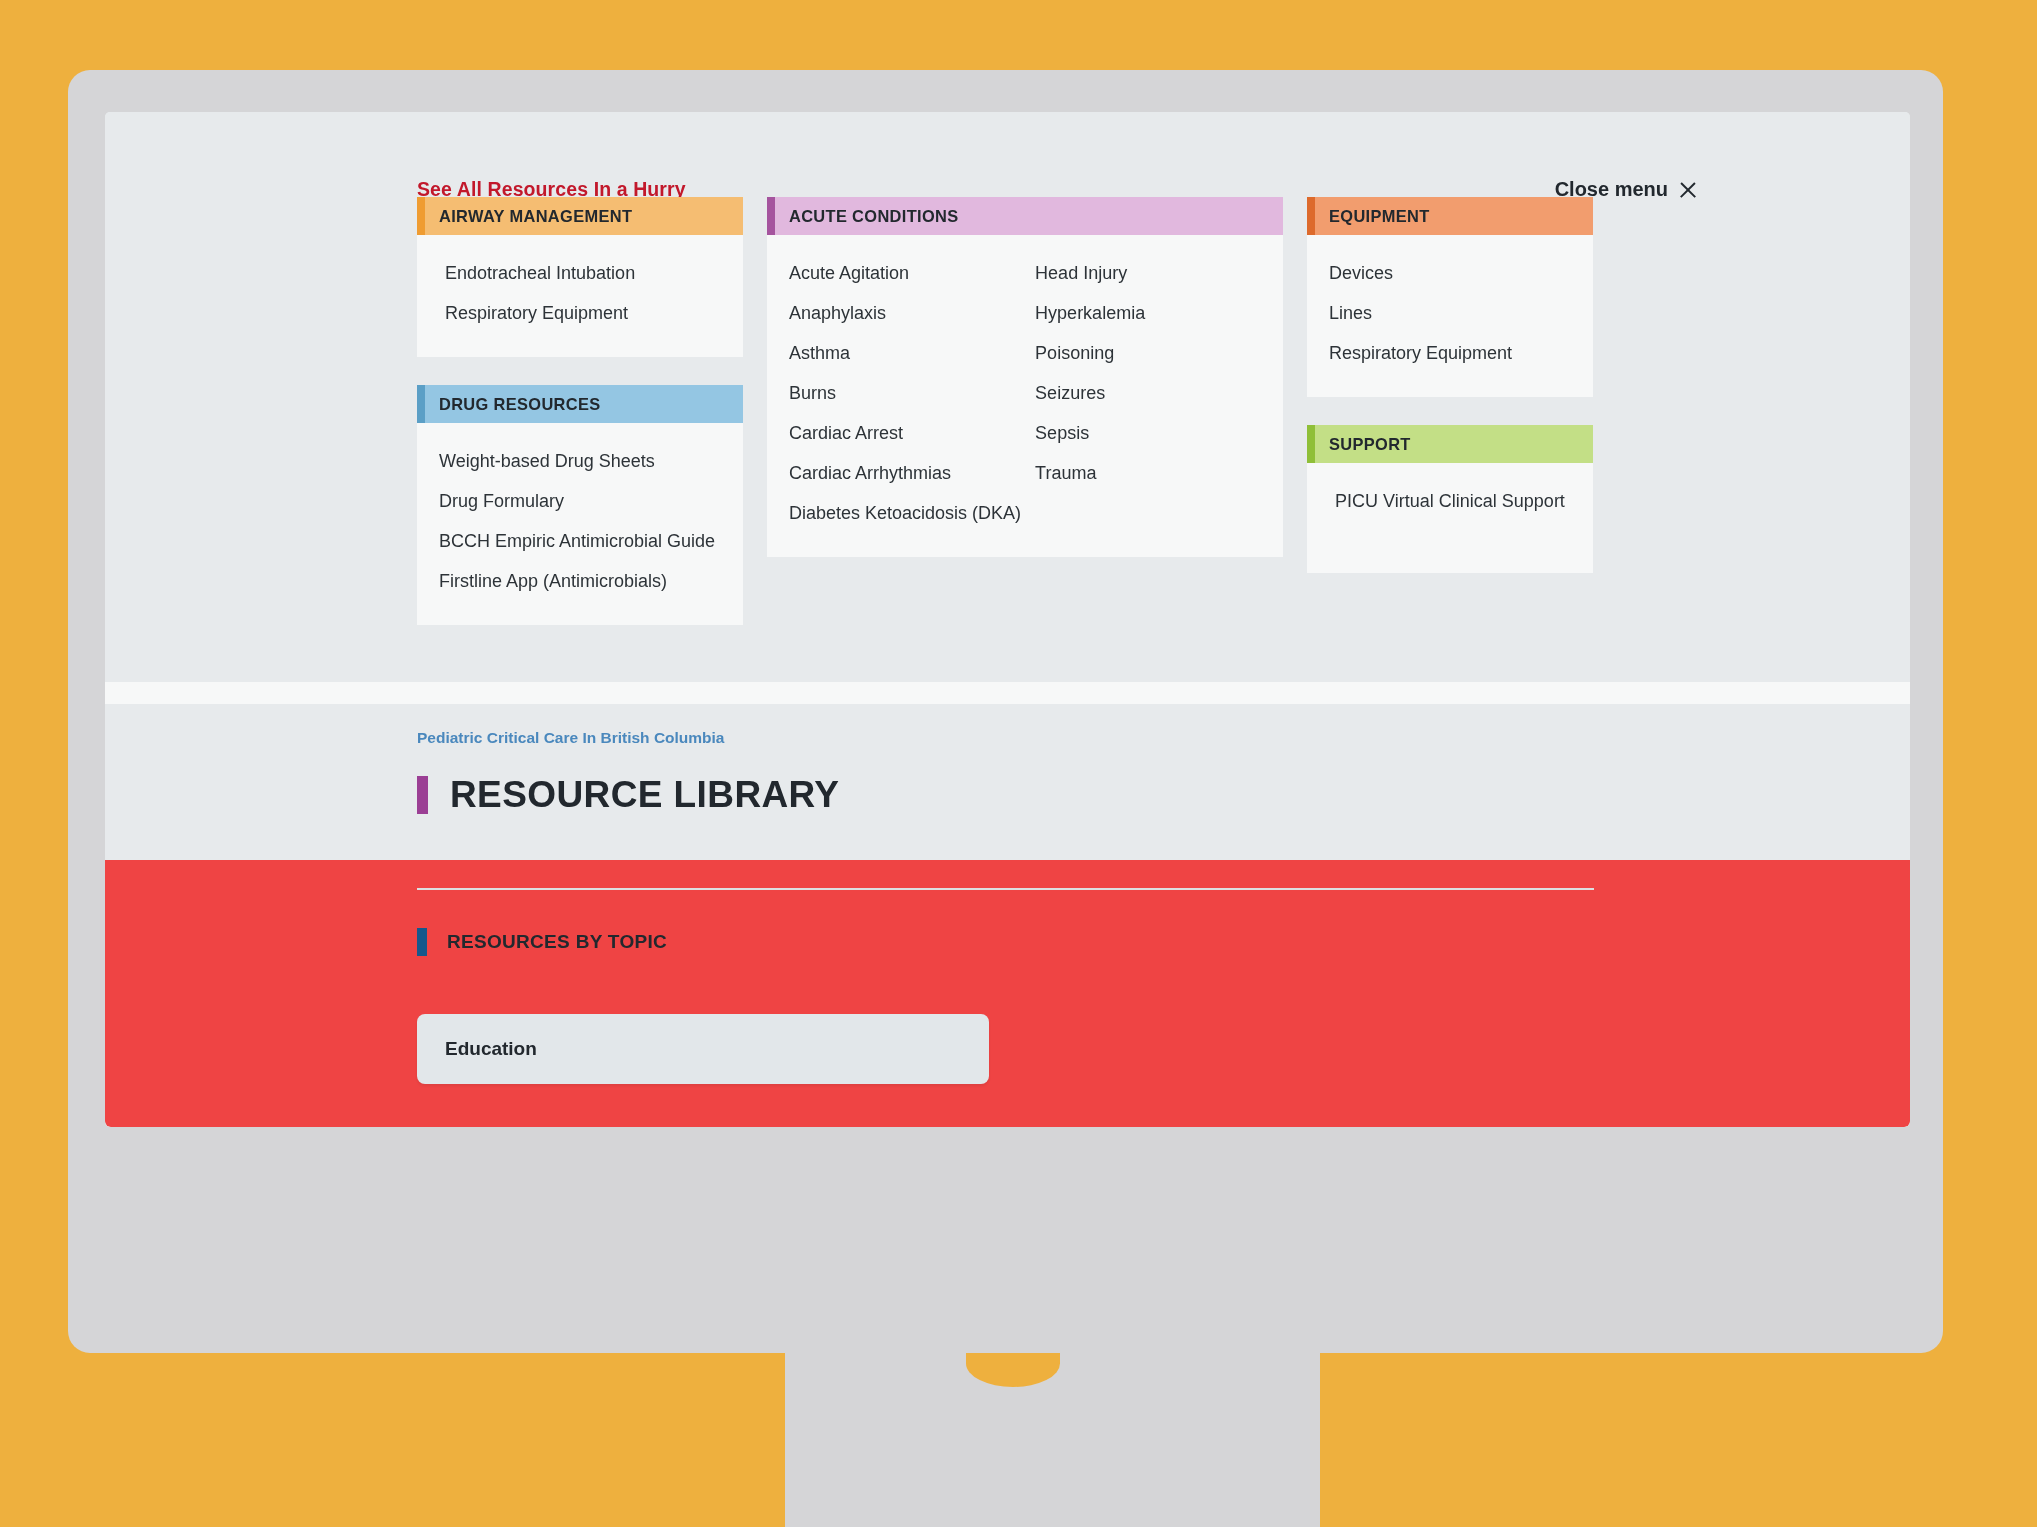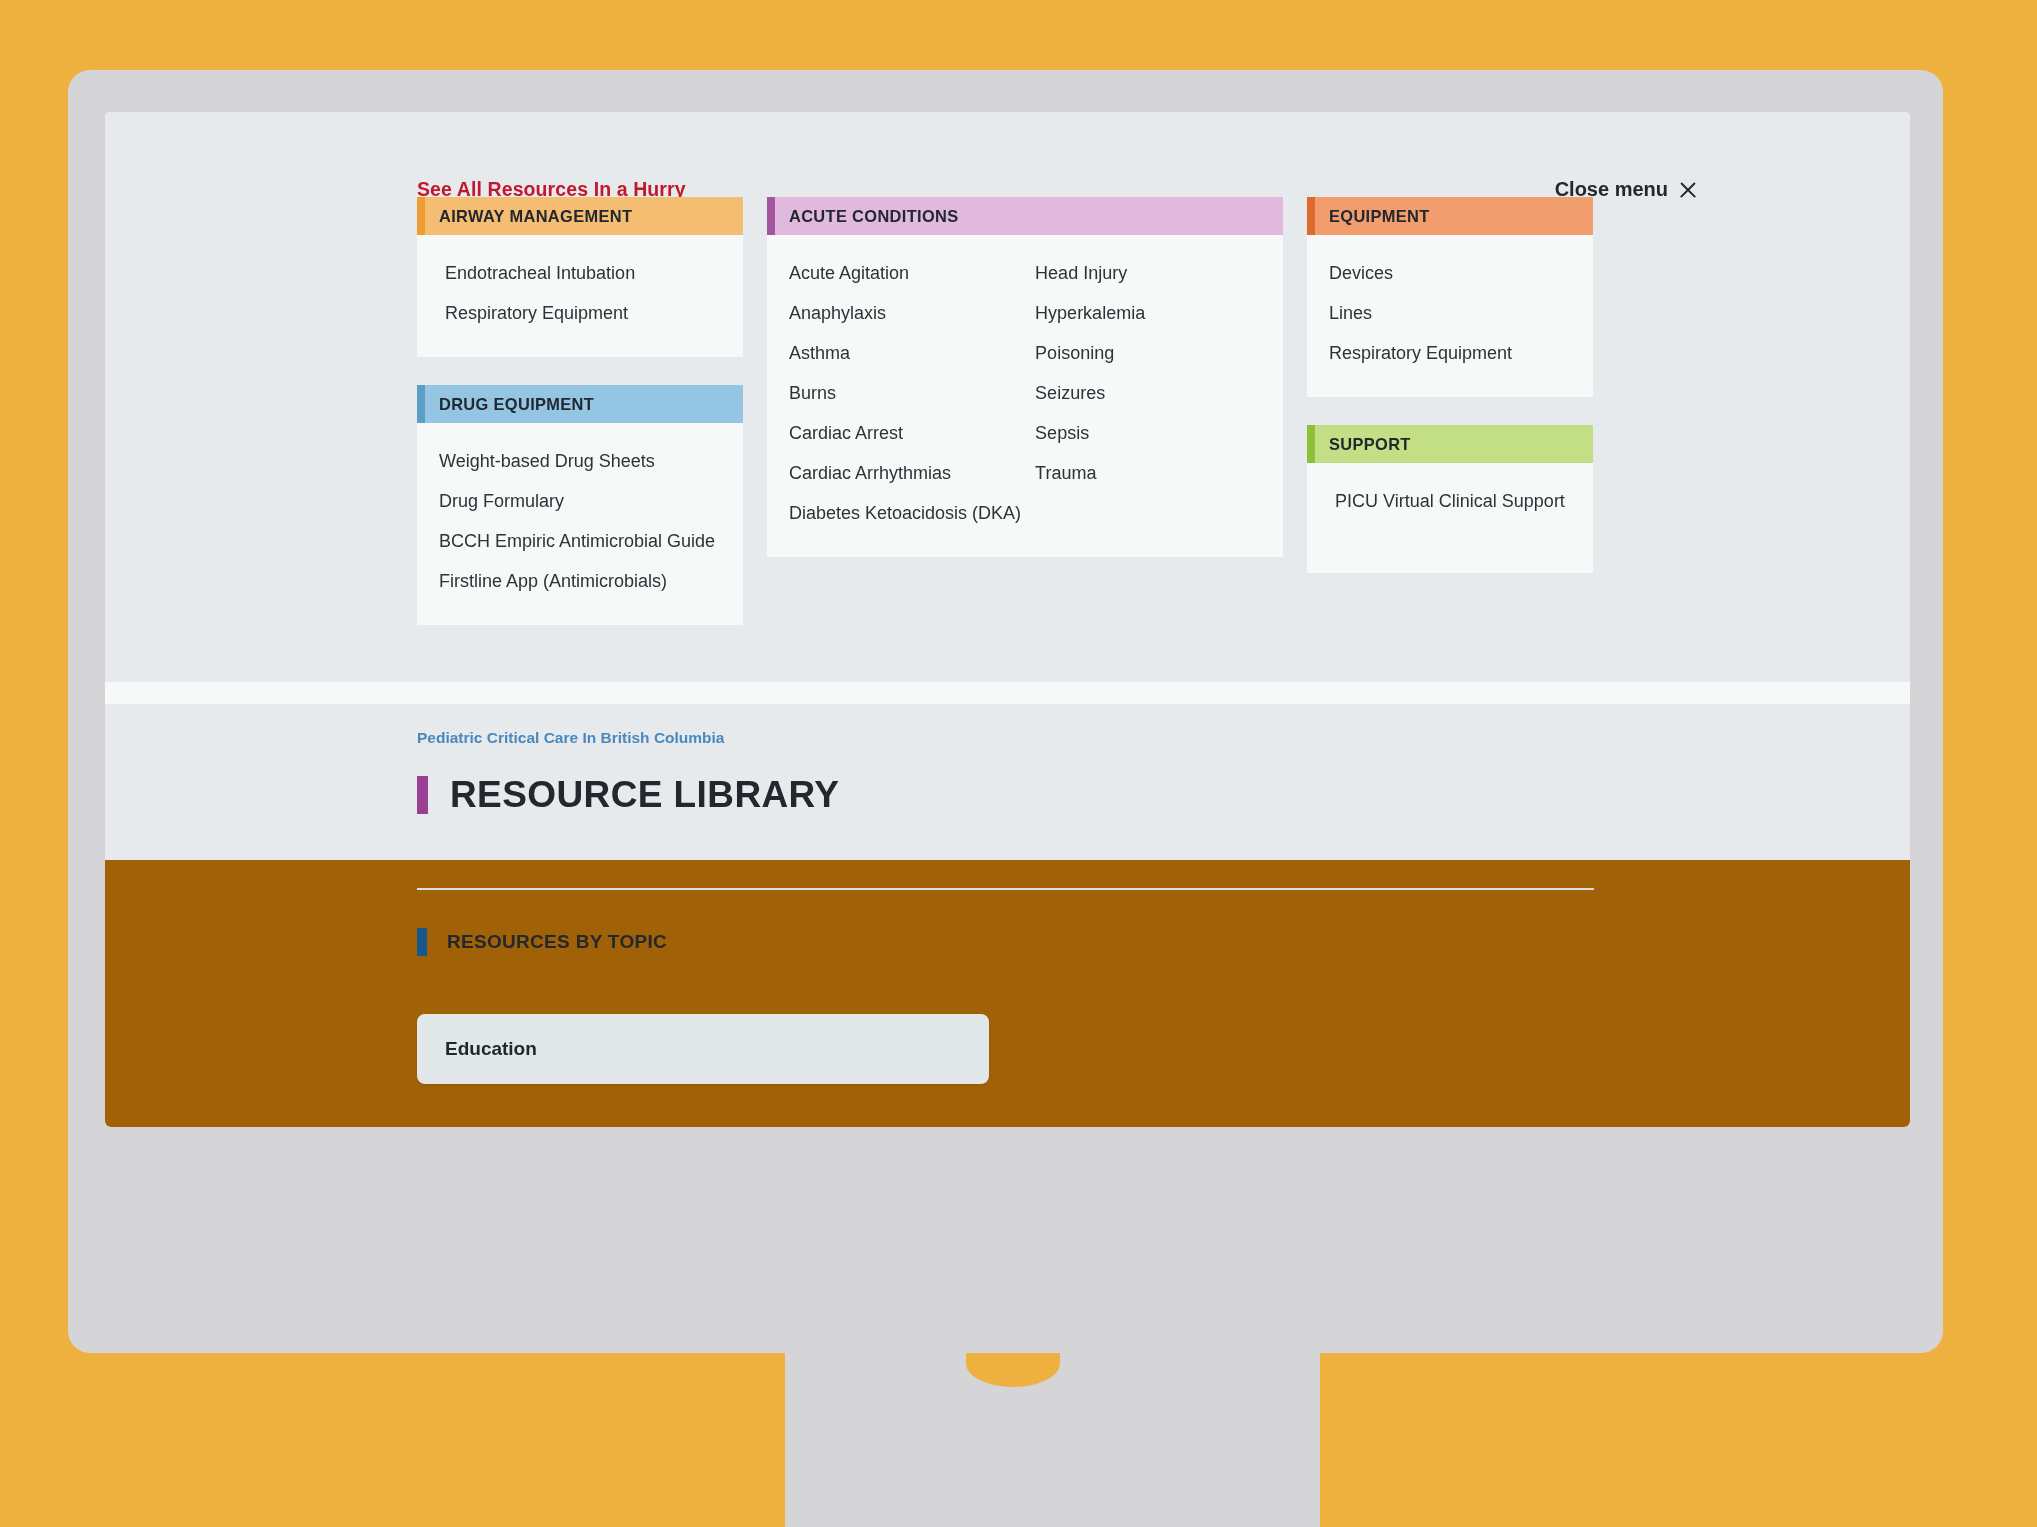--- a/index.html
+++ b/index.html
@@ -172,21 +172,21 @@
     font-weight: bold;
     color: #22282e;
     letter-spacing: .4px;
   }
 
   
   #content-area {
     position: absolute;
     left: 0; top: 748px;
     width: 1805px; height: 267px;
-    background: #a16207;
+    background: #ef4444;
     border-bottom-left-radius: 6px;
     border-bottom-right-radius: 6px;
   }
   #content-rule {
     position: absolute;
     left: 312px; top: 28px;
     width: 1177px; height: 2px;
     background: #dcdfe1;
   }
   #section-head-wrap {
@@ -245,21 +245,21 @@
 
         <div class="panel panel-airway">
           <div class="panel-head h-airway">AIRWAY MANAGEMENT</div>
           <div class="panel-body">
             <a class="menu-link">Endotracheal Intubation</a>
             <a class="menu-link">Respiratory Equipment</a>
           </div>
         </div>
 
         <div class="panel panel-drug">
-          <div class="panel-head h-drug">DRUG EQUIPMENT</div>
+          <div class="panel-head h-drug">DRUG RESOURCES</div>
           <div class="panel-body">
             <a class="menu-link">Weight-based Drug Sheets</a>
             <a class="menu-link">Drug Formulary</a>
             <a class="menu-link">BCCH Empiric Antimicrobial Guide</a>
             <a class="menu-link">Firstline App (Antimicrobials)</a>
           </div>
         </div>
 
       </div>
 

